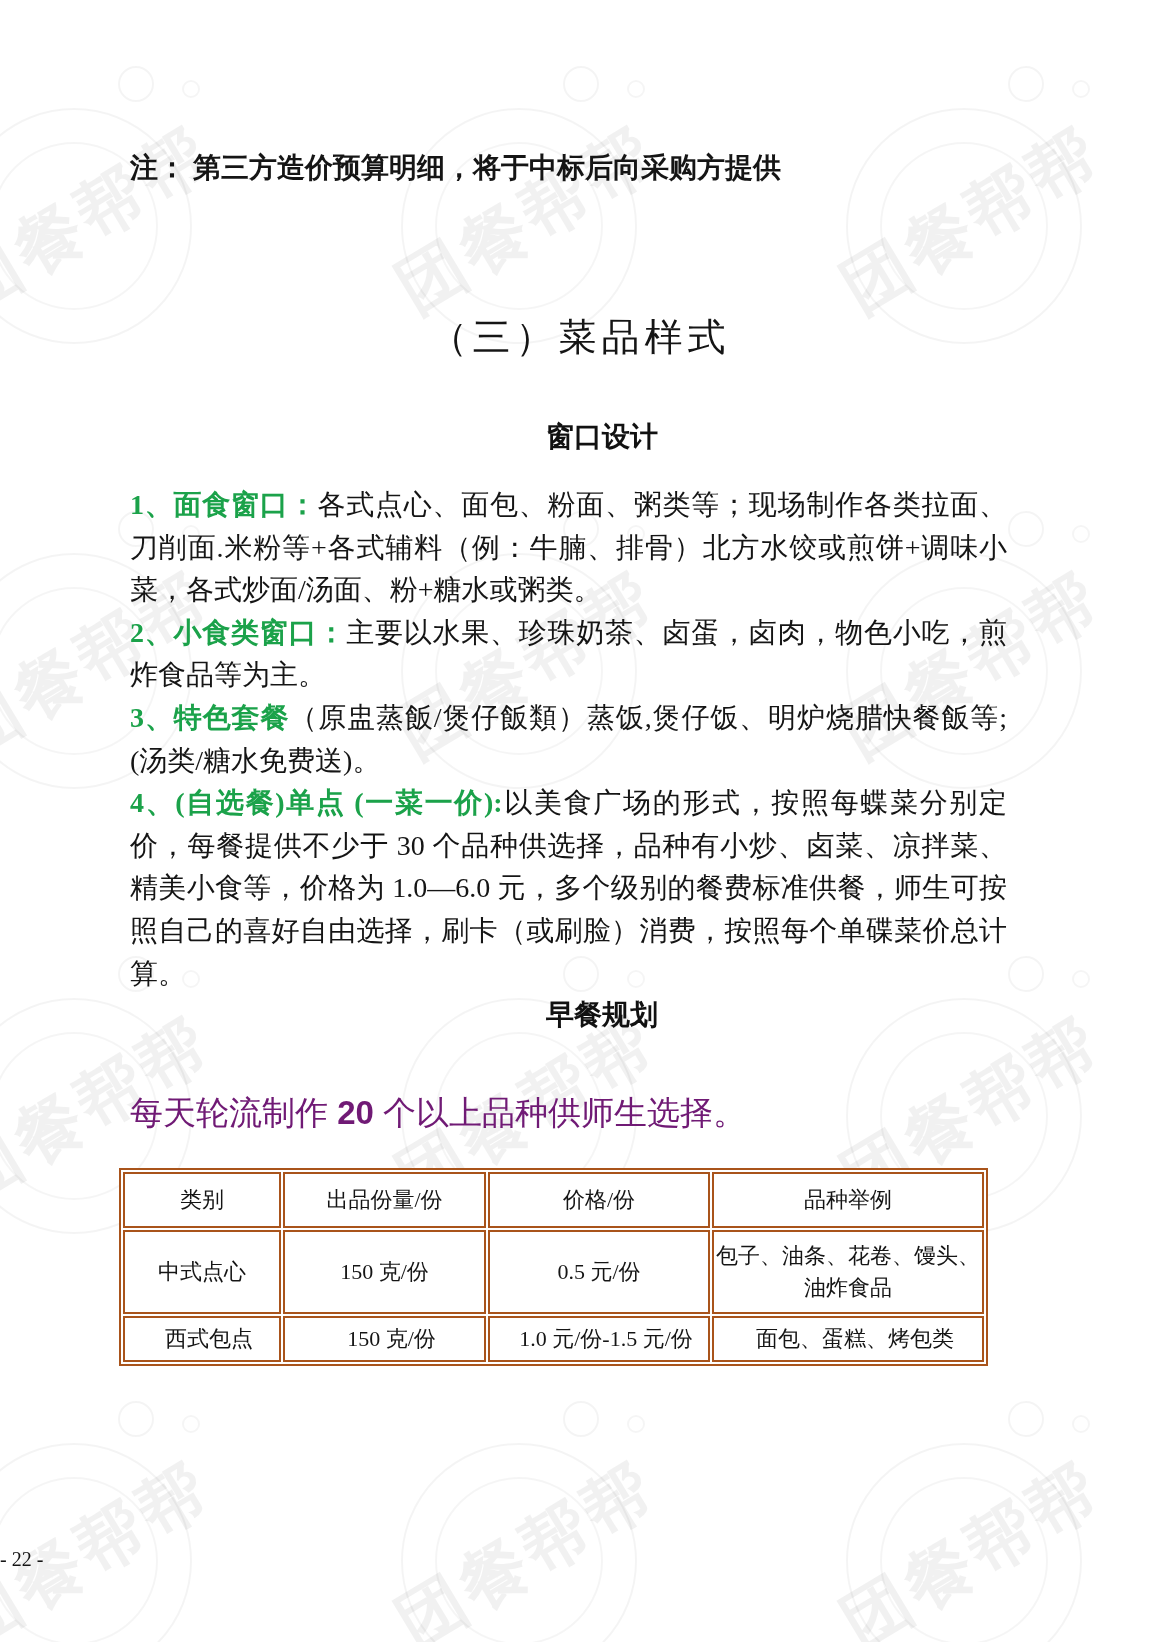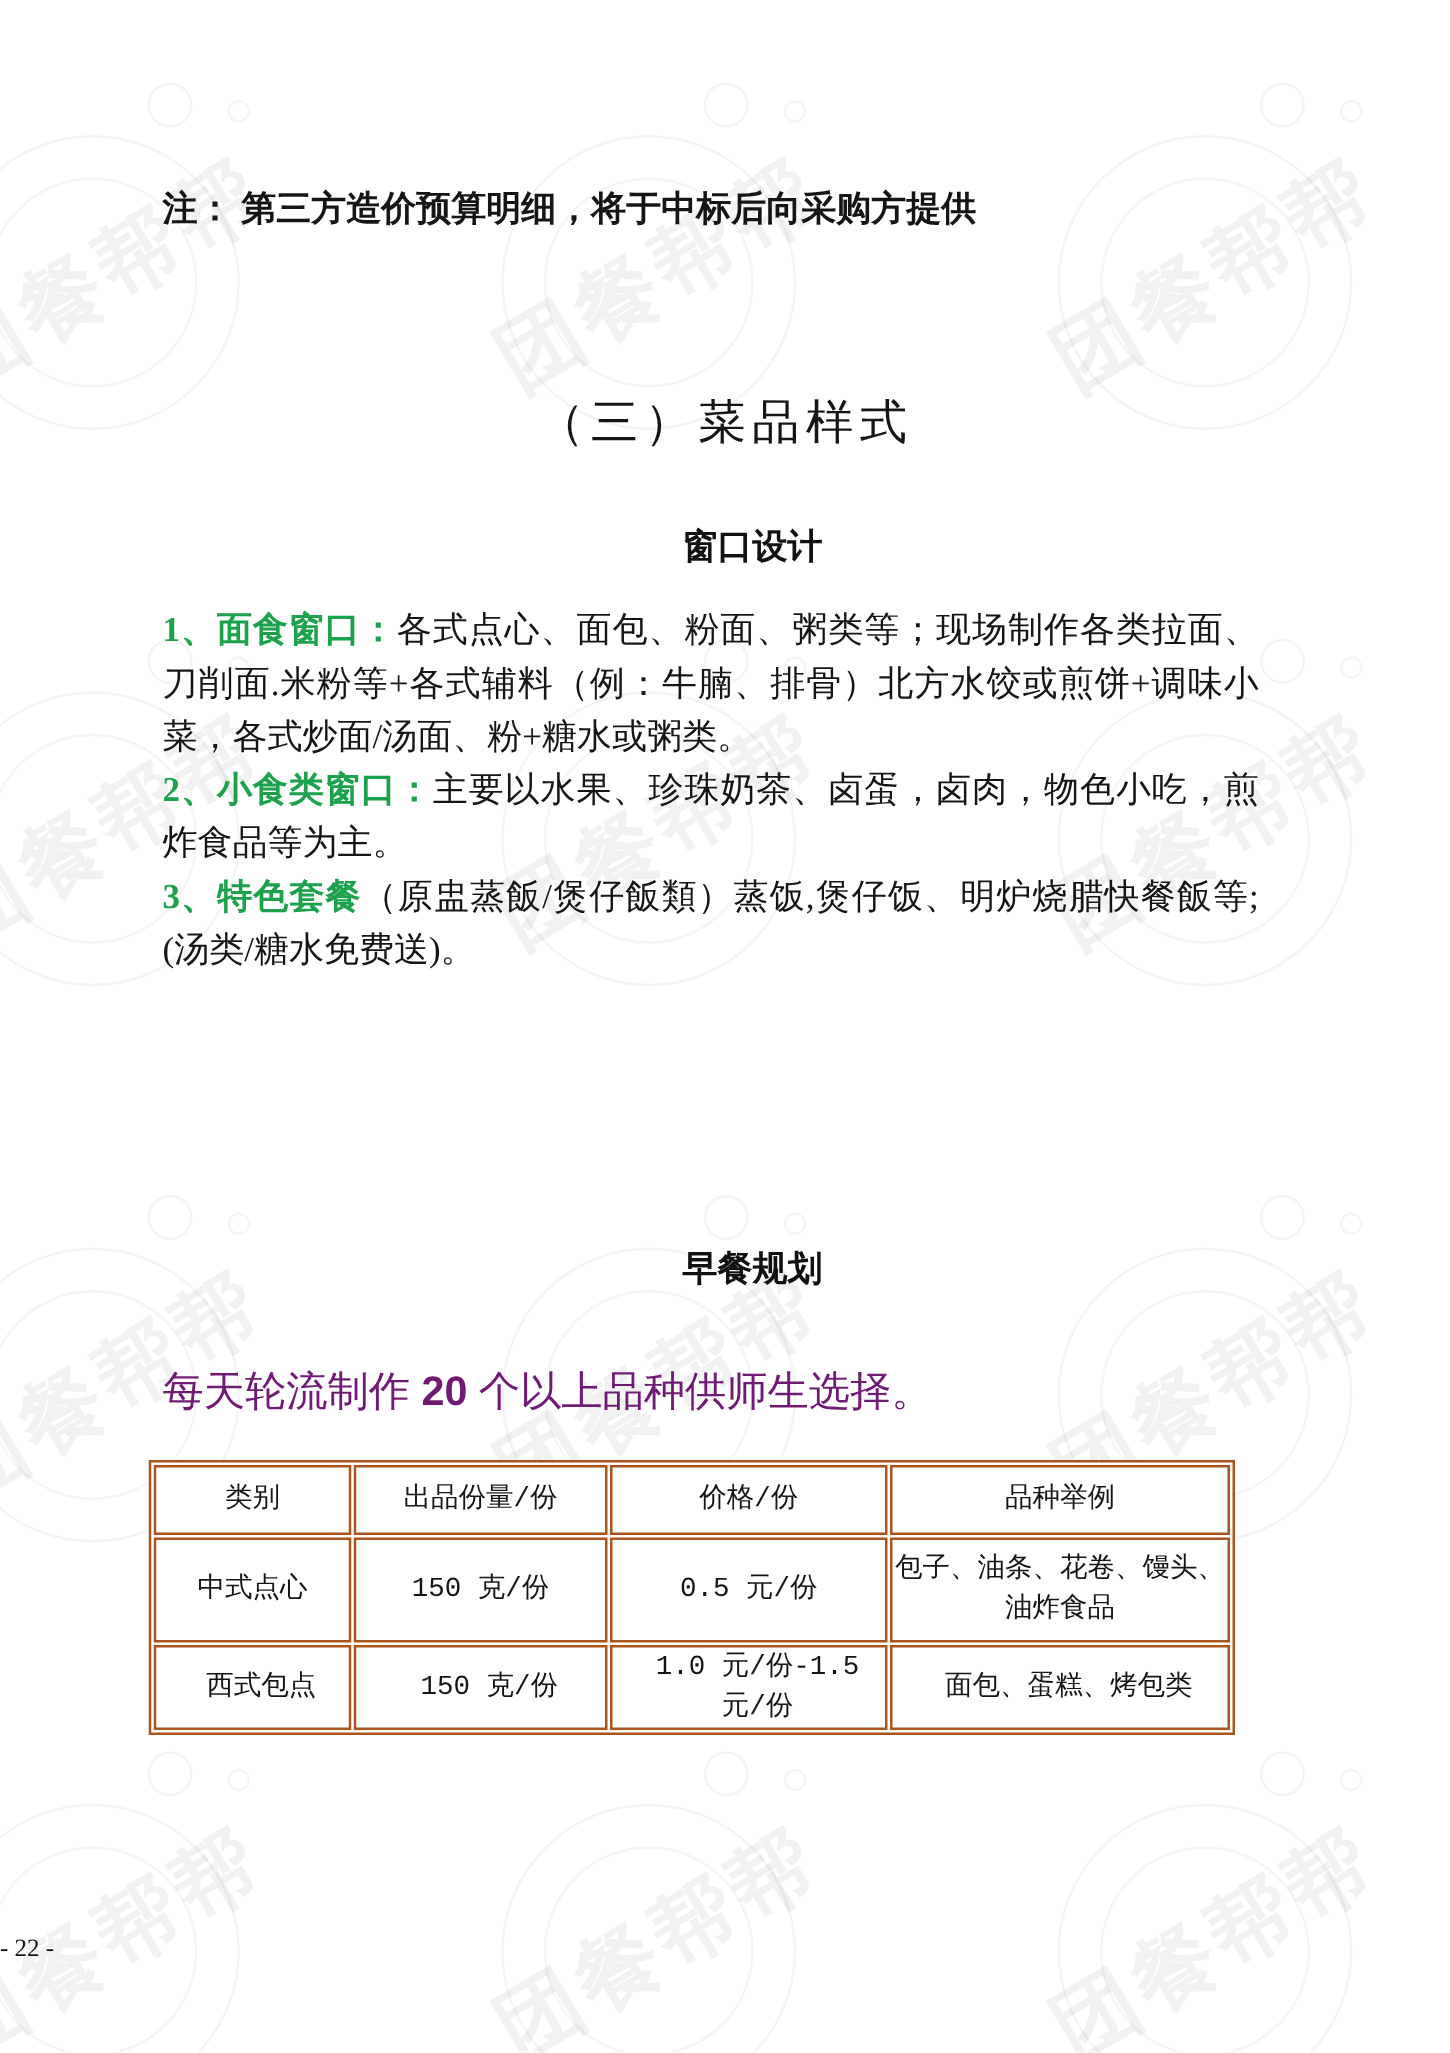--- a/index.html
+++ b/index.html
@@ -72,21 +72,20 @@
     border-collapse: separate; border-spacing: 2px;
     border: 2px solid #a9541b;
     table-layout: fixed; width: 869px;
     background: #ffffff;
   }
   table.breakfast td {
     border: 2px solid #a9541b;
     text-align: center; vertical-align: middle;
     font-size: 22px; line-height: 32px;
     padding: 0 2px;
-    font-family: Liberation Mono, monospace;
   }
   tr.hdr td   { height: 56px; }
   tr.row-0 td { height: 84px; }
   tr.row-1 td { height: 62px; }
   tr.row-2 td { height: 46px; padding-left: 16px; }
 
   .page-number {
     position: absolute; top: 1548px; left: 0; width: 100%;
     text-align: left; font-size: 20px;
   }
@@ -188,20 +187,21 @@
     <p class="note">注： 第三方造价预算明细，将于中标后向采购方提供</p>
 
     <h1 class="section-title">（三）菜品样式</h1>
 
     <h2 class="subhead window">窗口设计</h2>
 
     <div class="body-text">
       <p><span class="green-label">1、面食窗口：</span><span>各式点心、面包、粉面、粥类等；现场制作各类拉面、刀削面.米粉等+各式辅料（例：牛腩、排骨）北方水饺或煎饼+调味小菜，各式炒面/汤面、粉+糖水或粥类。</span></p>
       <p><span class="green-label">2、小食类窗口：</span><span>主要以水果、珍珠奶茶、卤蛋，卤肉，物色小吃，煎炸食品等为主。</span></p>
       <p><span class="green-label">3、特色套餐</span><span>（原盅蒸飯/煲仔飯類）蒸饭,煲仔饭、明炉烧腊快餐飯等; (汤类/糖水免费送)。</span></p>
+      <p><span class="green-label">4、(自选餐)单点 (一菜一价):</span><span>以美食广场的形式，按照每蝶菜分别定价，每餐提供不少于 30 个品种供选择，品种有小炒、卤菜、凉拌菜、精美小食等，价格为 1.0—6.0 元，多个级别的餐费标准供餐，师生可按照自己的喜好自由选择，刷卡（或刷脸）消费，按照每个单碟菜价总计算。</span></p>
     </div>
 
     <h2 class="subhead breakfast">早餐规划</h2>
 
     <p class="red-note"><span>每天轮流制作 </span><b>20</b><span> 个以上品种供师生选择。</span></p>
 
     <div class="tbl-wrap">
       <table class="breakfast">
         <colgroup>
           <col style="width:158px">

